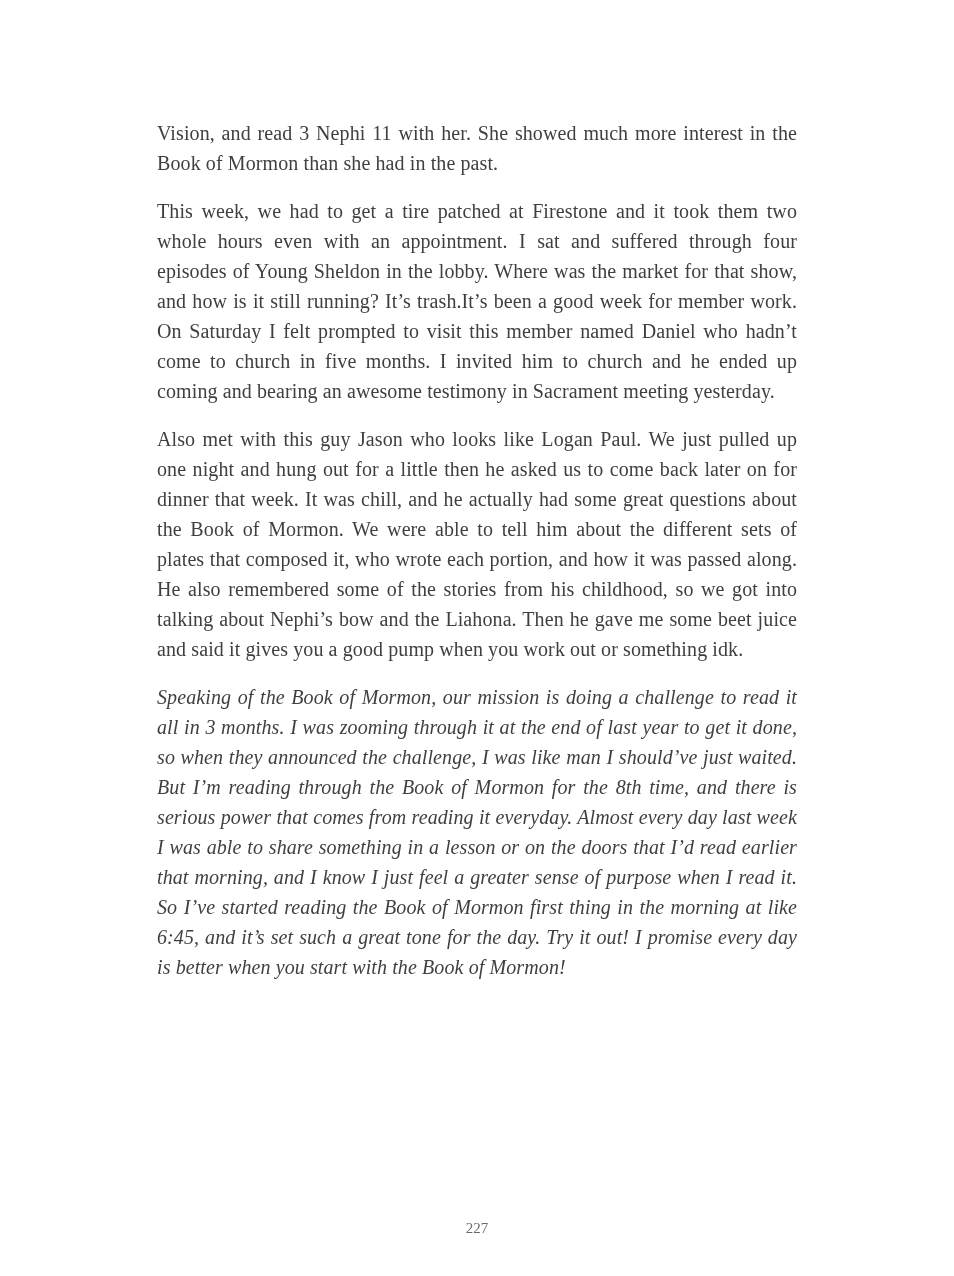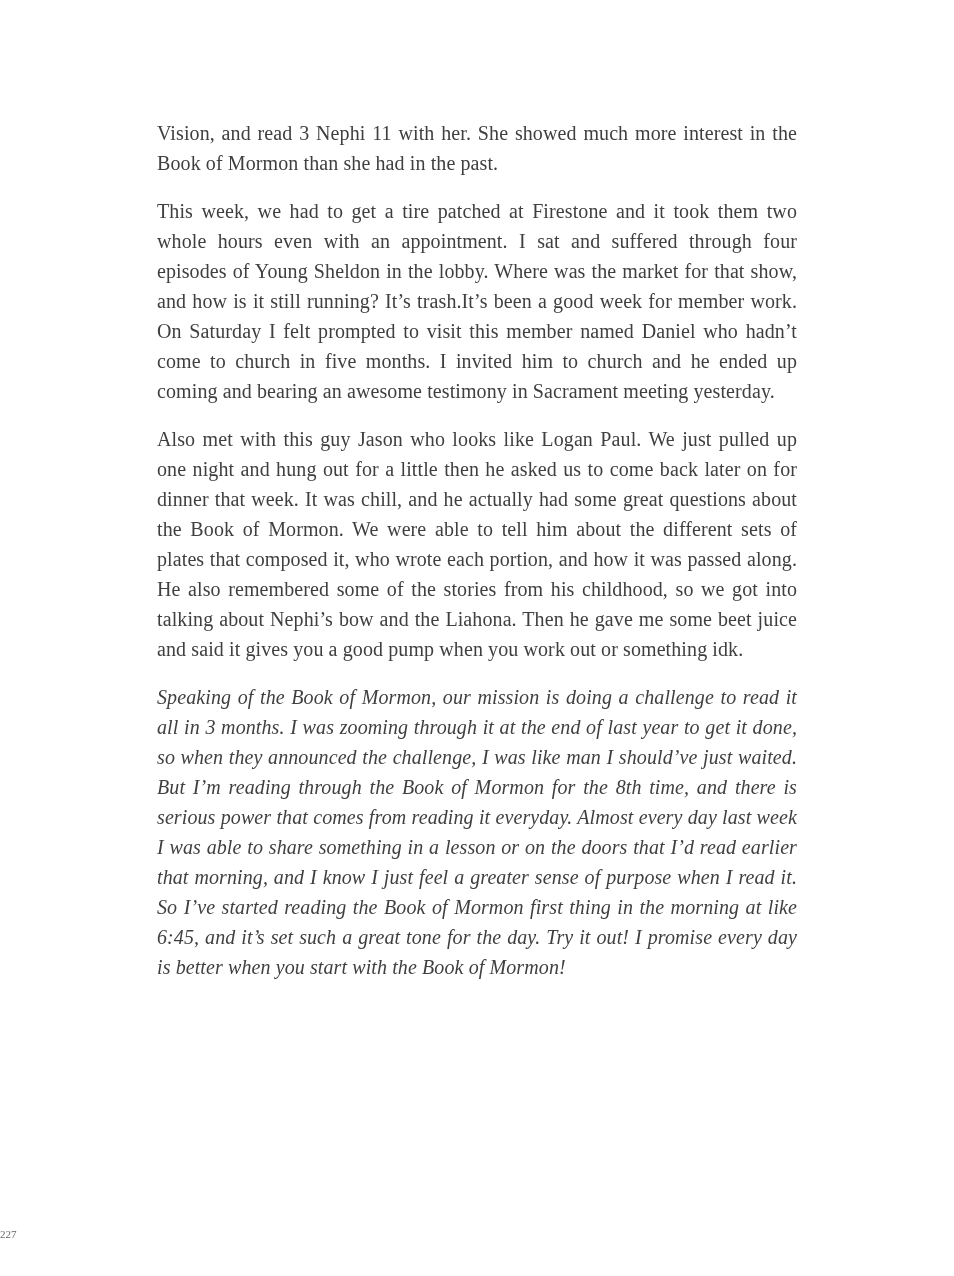--- a/index.html
+++ b/index.html
@@ -27,23 +27,24 @@
     line-height: 30px;
     color: #3f3f3f;
     text-align: justify;
     margin: 0 0 18px 0;
     letter-spacing: 0.1px;
   }
   .content p:last-child { margin-bottom: 0; font-style: italic; }
   .page-footer {
     position: absolute;
     left: 0;
-    bottom: 32px;
+    bottom: 38px;
     width: 100%;
-    font-size: 11px;
+    text-align: center;
+    font-size: 15px;
     line-height: 20px;
     color: #6b6b6b;
   }
 </style>
 </head>
 <body>
 
 <div class="page">
   <div class="content">
     <p>Vision, and read 3 Nephi 11 with her. She showed much more interest in the Book of Mormon than she had in the past.</p>

